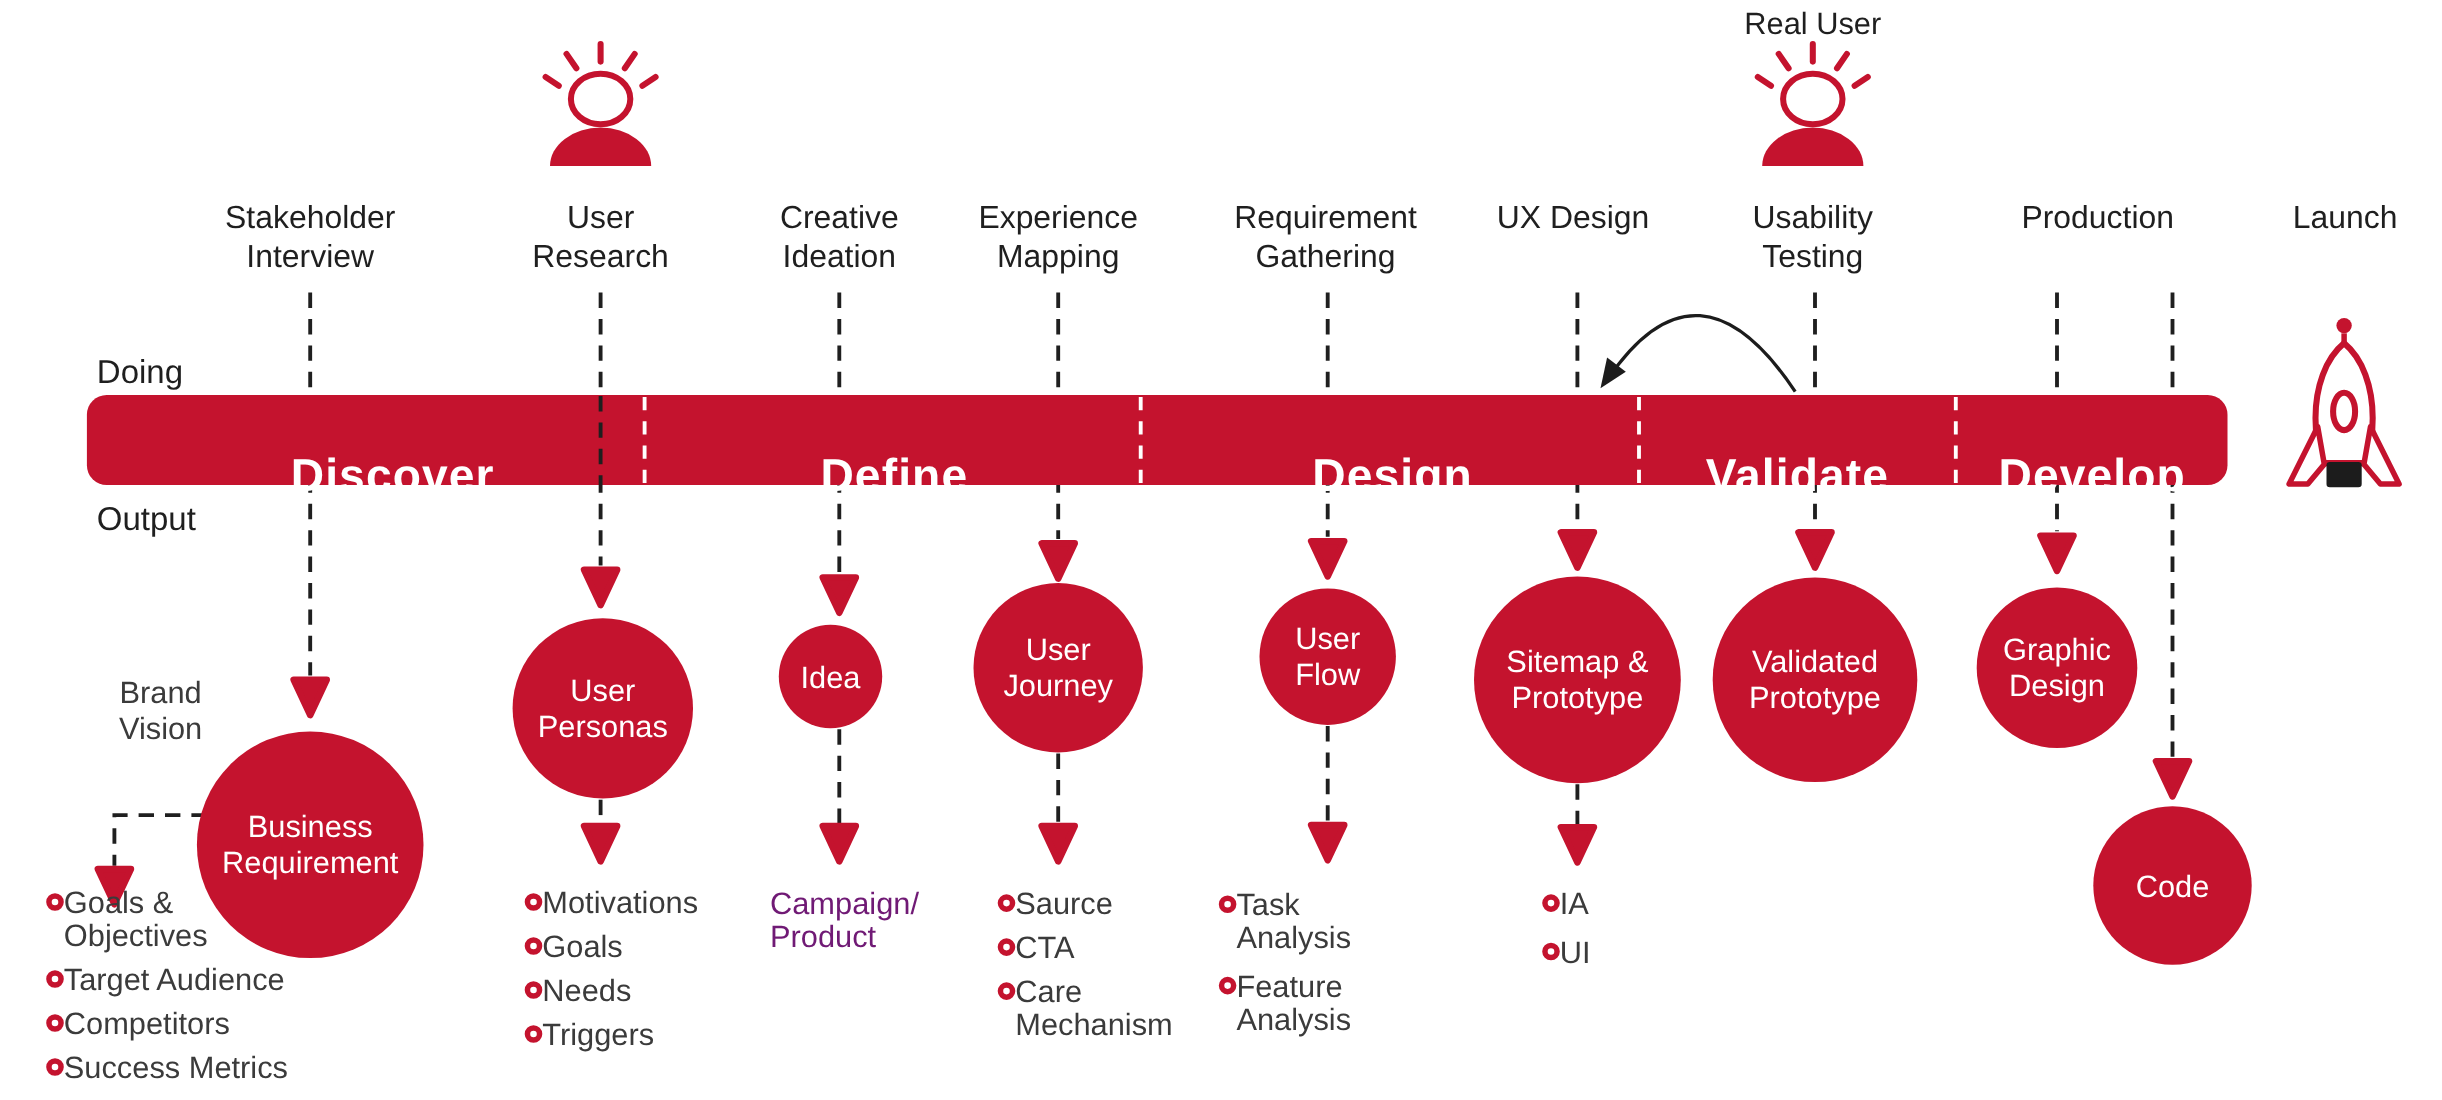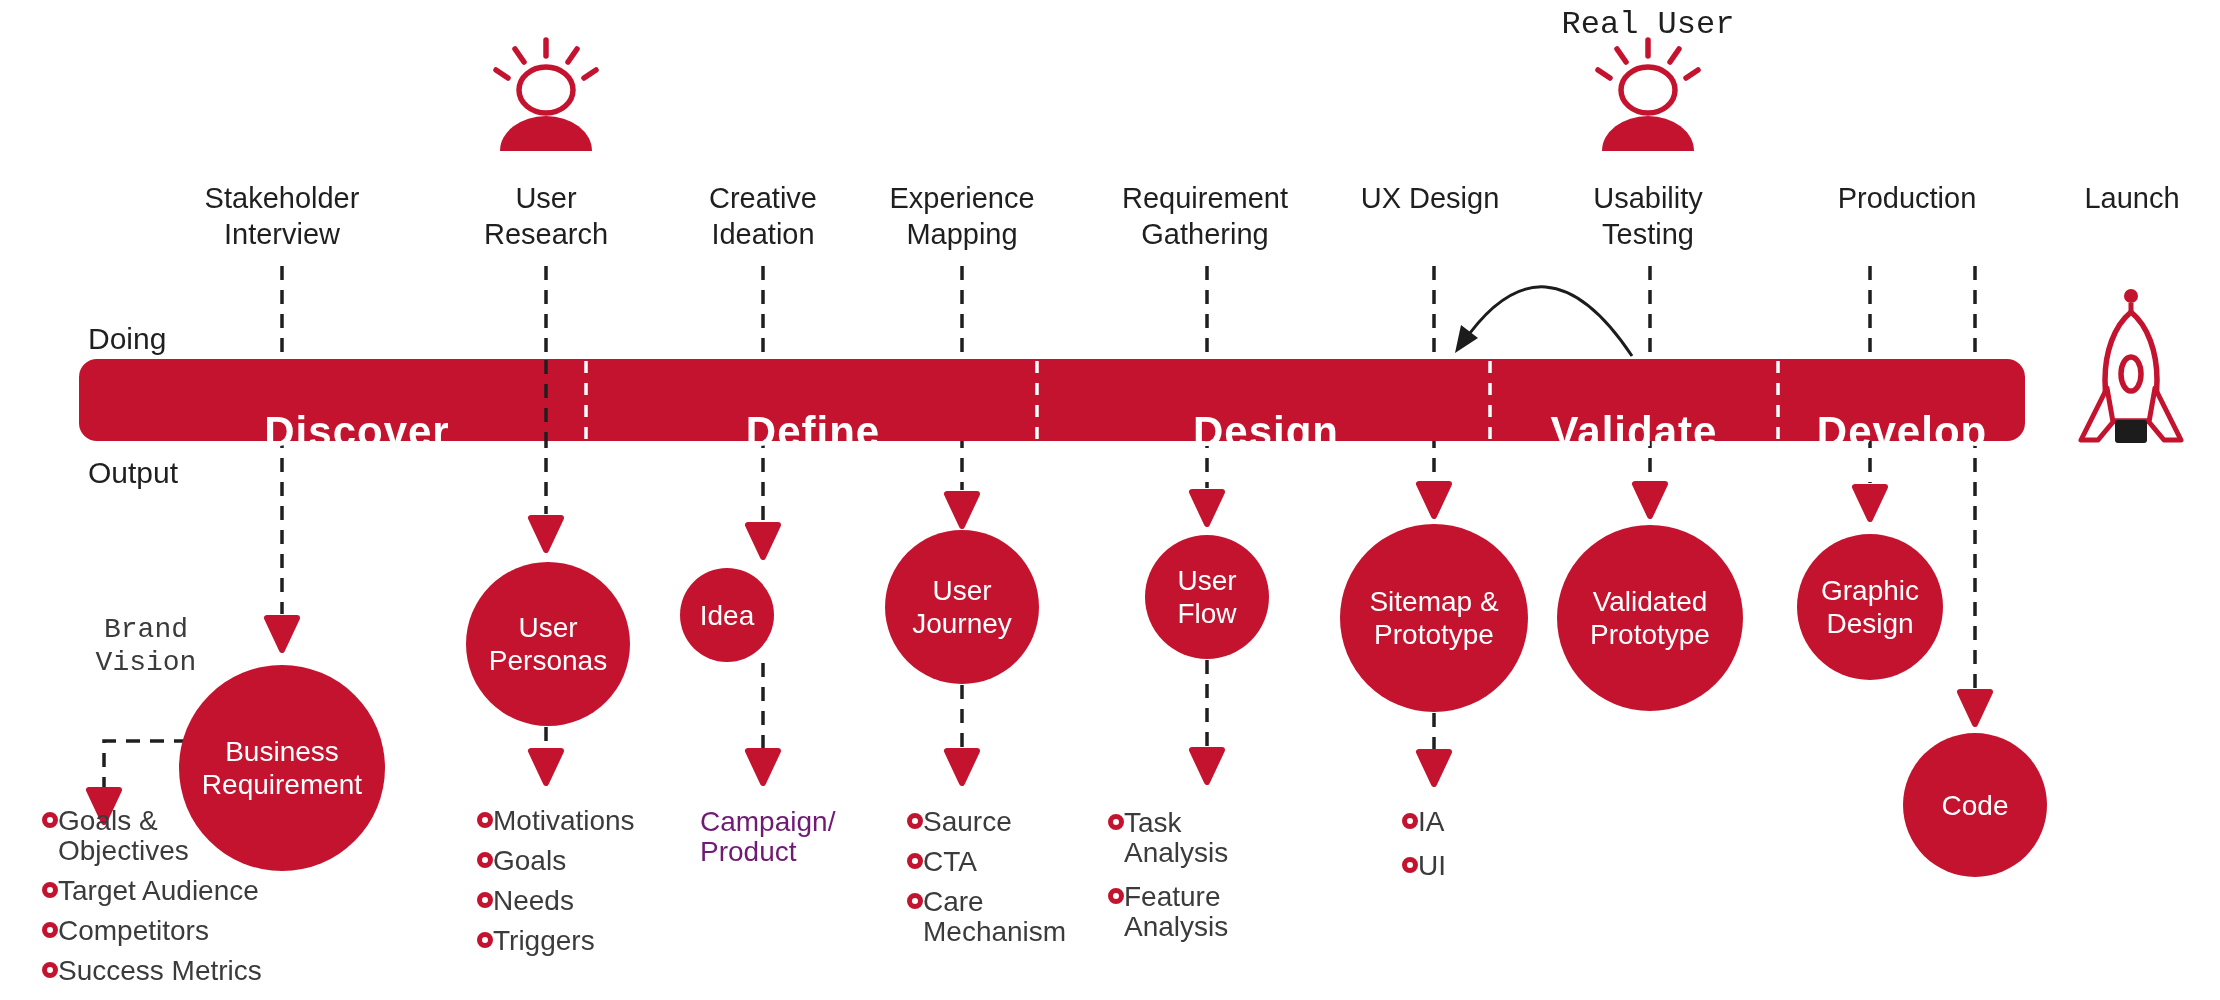--- a/index.html
+++ b/index.html
@@ -48,25 +48,25 @@
     border:5px solid #C4132E;border-radius:50%;margin-top:6px;background:#fff;
   }
   .gap-lg li{margin-bottom:14px;}
 
   .note{
     position:absolute;font-size:28px;line-height:30px;color:#701a75;
     white-space:pre-line;z-index:5;
   }
   .brand-vision{
     position:absolute;left:46px;top:613px;width:200px;text-align:center;
-    font-size:28px;line-height:33px;color:#3b3b3b;white-space:pre-line;z-index:5;font-family:Liberation Mono, monospace;
+    font-size:28px;line-height:33px;color:#3b3b3b;white-space:pre-line;z-index:5;
   }
   .real-user{
     position:absolute;left:1498px;top:6px;width:300px;text-align:center;
-    font-size:32px;color:#1f1f1f;z-index:5;font-family:Liberation Mono, monospace;
+    font-size:28px;color:#1f1f1f;z-index:5;
   }
 </style>
 </head>
 <body>
 
 <div class="canvas">
 
   <svg class="layer z1" viewBox="0 0 2220 1000">
     <g stroke="#1f1f1f" stroke-width="3.5" stroke-dasharray="14 10" fill="none">
       <line x1="282" y1="266" x2="282" y2="614"></line>
@@ -184,21 +184,21 @@
   <div class="side-label" style="left:88px;top:322px">Doing</div>
   <div class="side-label" style="left:88px;top:456px">Output</div>
 
   <div class="brand-vision">Brand
 Vision</div>
 
   <div class="bubble" style="left:179px;top:665px;width:206px;height:206px">Business
 Requirement</div>
   <div class="bubble" style="left:466px;top:562px;width:164px;height:164px">User
 Personas</div>
-  <div class="bubble" style="left:680px;top:568px;width:94px;height:94px">Idea</div>
+  <div class="bubble" style="left:708px;top:568px;width:94px;height:94px">Idea</div>
   <div class="bubble" style="left:885px;top:530px;width:154px;height:154px">User
 Journey</div>
   <div class="bubble" style="left:1145px;top:535px;width:124px;height:124px">User
 Flow</div>
   <div class="bubble" style="left:1340px;top:524px;width:188px;height:188px">Sitemap &amp;
 Prototype</div>
   <div class="bubble" style="left:1557px;top:525px;width:186px;height:186px">Validated
 Prototype</div>
   <div class="bubble" style="left:1797px;top:534px;width:146px;height:146px">Graphic
 Design</div>

